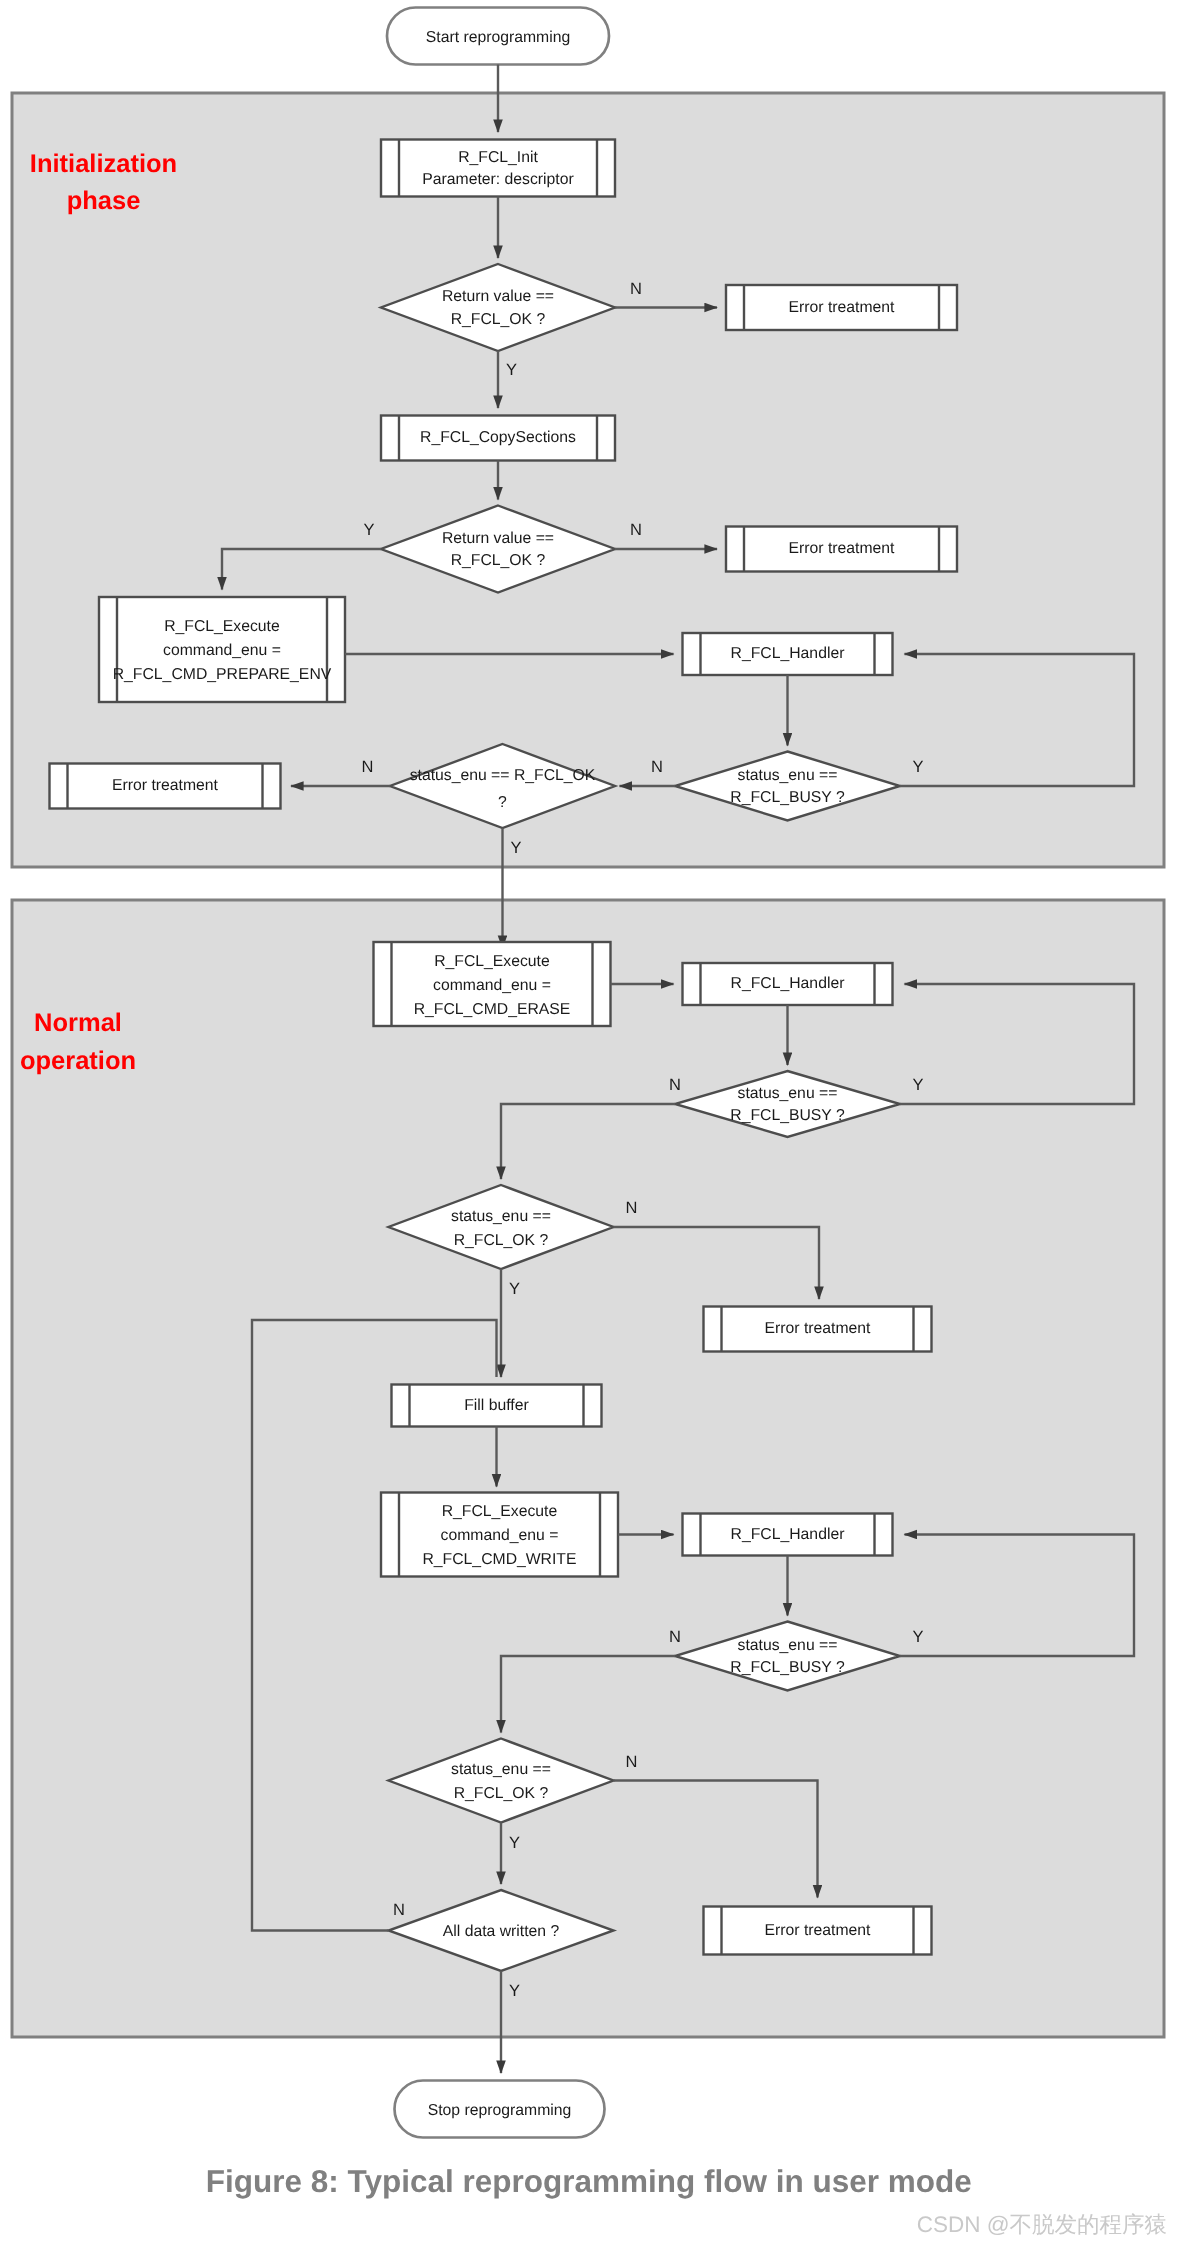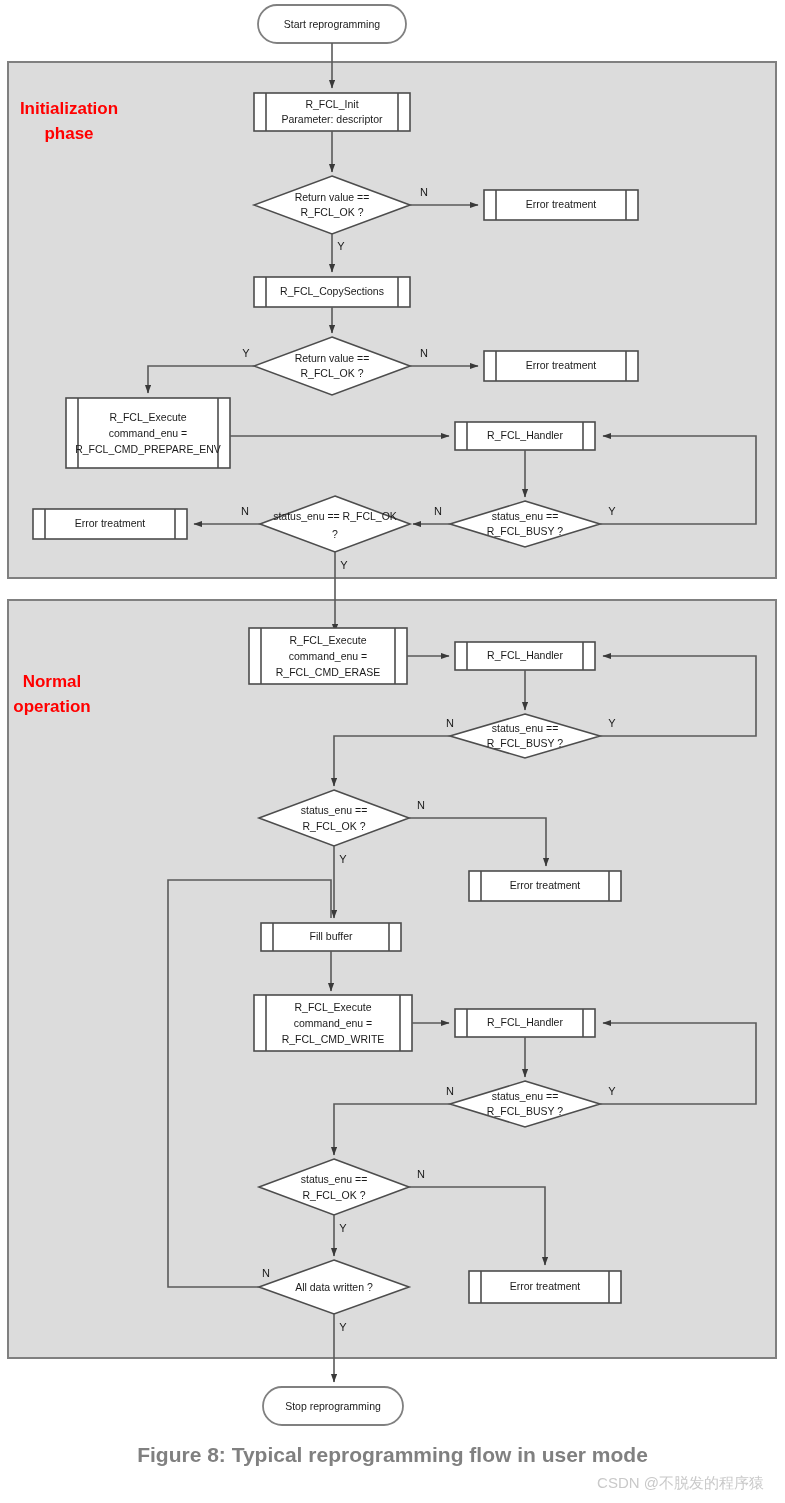--- a/index.html
+++ b/index.html
@@ -85,21 +85,21 @@
     width: 785px;
     text-align: center;
     font-family: "Liberation Sans", sans-serif;
     font-size: 21px;
     font-weight: bold;
     color: #808080;
     letter-spacing: 0px;
   }
   .watermark {
     position: absolute;
-    right: 21px;
+    right: 7px;
     top: 1474px;
     font-family: "Liberation Sans", sans-serif;
     font-size: 15px;
     color: #c9c9c9;
     white-space: nowrap;
   }
 </style>
 </head>
 <body>
 

